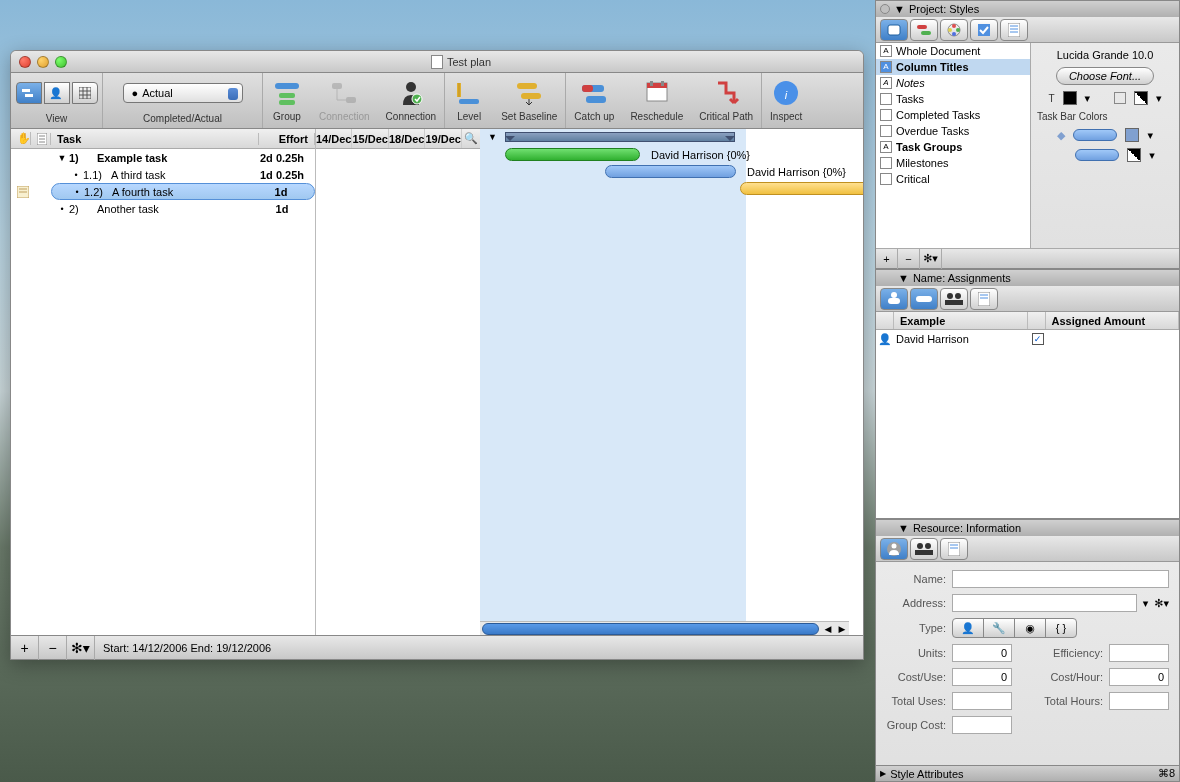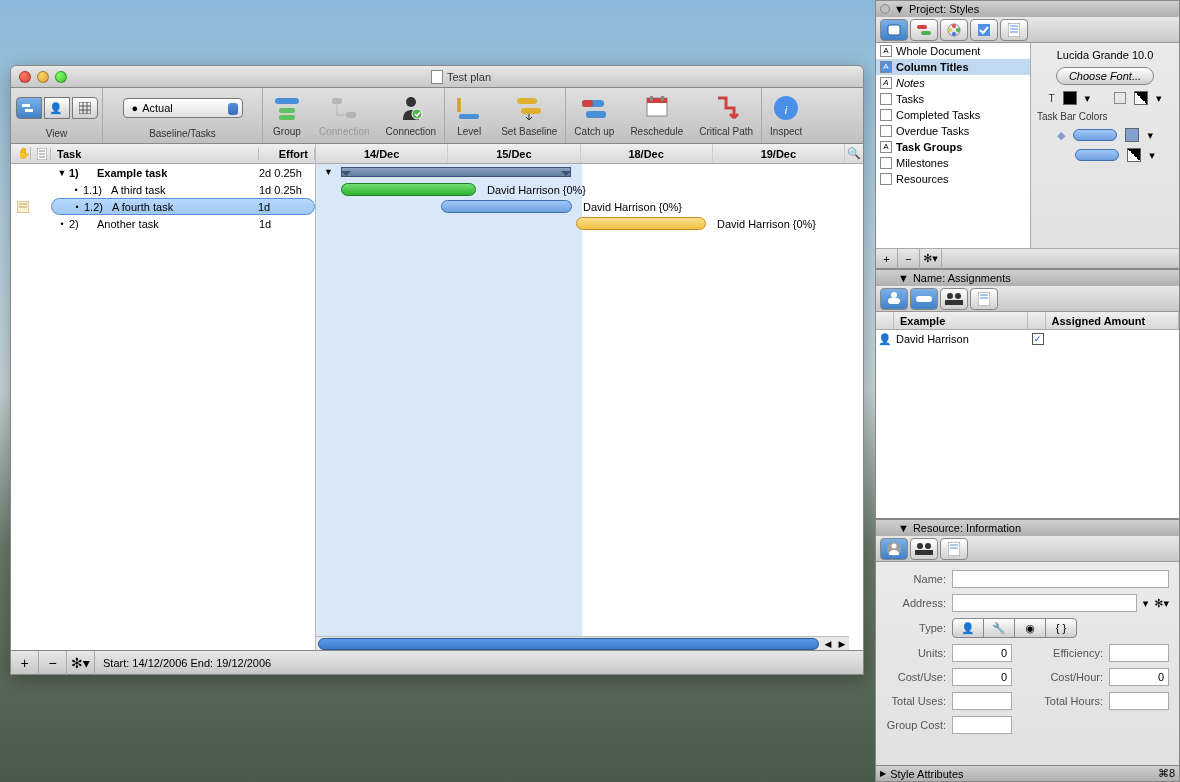--- a/index.html
+++ b/index.html
@@ -1,19 +1,19 @@
 <!DOCTYPE html>
 <html><head>
 <meta charset="utf-8">
 <style>
 * { box-sizing: border-box; margin: 0; padding: 0; font-family: "Lucida Grande", sans-serif; font-size: 11px; }
 body { background: linear-gradient(to bottom, #8ab8d8 0%, #b5d0de 30%, #c8d5d8 50%, #6a7a6a 70%, #4a5a4a 100%); width: 1180px; height: 782px; position: relative; overflow: hidden; }
 
 
-.main-window { position: absolute; left: 10px; top: 65px; width: 854px; height: 610px; background: #ececec; border: 1px solid #888; border-radius: 6px 6px 0 0; box-shadow: 0 5px 20px rgba(0,0,0,0.3); display: flex; flex-direction: column; }
+.main-window { position: absolute; left: 10px; top: 50px; width: 854px; height: 610px; background: #ececec; border: 1px solid #888; border-radius: 6px 6px 0 0; box-shadow: 0 5px 20px rgba(0,0,0,0.3); display: flex; flex-direction: column; }
 .titlebar { height: 22px; background: linear-gradient(to bottom, #e8e8e8, #c8c8c8); border-radius: 6px 6px 0 0; display: flex; align-items: center; padding: 0 8px; border-bottom: 1px solid #888; }
 .traffic-lights { display: flex; gap: 6px; }
 .tl { width: 12px; height: 12px; border-radius: 50%; border: 1px solid rgba(0,0,0,0.3); }
 .tl-red { background: radial-gradient(circle at 30% 30%, #ff7b6b, #e04030); }
 .tl-yel { background: radial-gradient(circle at 30% 30%, #ffd36b, #e0a030); }
 .tl-grn { background: radial-gradient(circle at 30% 30%, #7bff6b, #40c030); }
 .win-title { flex: 1; text-align: center; font-size: 12px; color: #333; display: flex; align-items: center; justify-content: center; gap: 4px; }
 .doc-icon { width: 12px; height: 14px; background: #fff; border: 1px solid #888; position: relative; }
 
 
@@ -41,26 +41,26 @@
 .th-task { flex: 1; font-weight: bold; }
 .th-effort { width: 56px; text-align: right; font-weight: bold; }
 .task-rows { flex:1; }
 .task-row { height: 17px; display: flex; align-items: center; padding-left: 4px; }
 .task-row.selected { background: linear-gradient(to bottom,#b8d8ff,#a0c8f0); border: 1px solid #5590d8; border-radius: 9px; }
 .tr-icon { width: 20px; display: flex; justify-content: center; }
 .tr-ind { width: 20px; }
 .tr-disc { width: 14px; display: flex; justify-content: center; font-size: 9px; }
 .tr-num { width: 28px; }
 .tr-name { flex: 1; }
-.tr-effort { width: 56px; text-align: left; padding-right: 10px; }
+.tr-effort { width: 56px; text-align: center; padding-right: 10px; font-weight: bold; }
 .bold { font-weight: bold; }
 .bullet::before { content: "•"; }
 
 
-.gantt { flex:1; display: flex; flex-direction: column; position: relative; }
+.gantt { flex:1; display: flex; flex-direction: row; position: relative; }
 .gantt-header { height: 20px; background: linear-gradient(to bottom,#f0f0f0,#d8d8d8); border-bottom: 1px solid #aaa; display: flex; }
 .gh-col { flex:1; text-align: center; border-right: 1px solid #ccc; line-height: 20px; font-weight: bold; }
 .gantt-body { flex:1; position: relative; background: #fff; }
 .weekday-bg { position: absolute; top:0; bottom:0; background: #d8e8f8; }
 .gantt-row { height: 17px; position: relative; }
 .bar { position: absolute; height: 13px; top: 2px; border-radius: 7px; border: 1px solid; }
 .bar-summary { background: linear-gradient(to bottom,#8aa0c0,#6080a0); border-color: #405070; height: 10px; border-radius: 0; top: 3px; }
 .bar-summary::before, .bar-summary::after { content:""; position: absolute; bottom:-5px; width:0; height:0; border:5px solid transparent; border-top-color:#405070; }
 .bar-summary::before { left:-1px; }
 .bar-summary::after { right:-1px; }
@@ -163,21 +163,21 @@
       </div>
       <div class="tb-label">View</div>
     </div>
     <div class="tb-section" style="width:160px">
       <div class="tb-icons">
         <div class="dropdown">
           <span style="margin-right:4px">●</span>
             <span>Actual</span>
         </div>
       </div>
-      <div class="tb-label">Baseline/Tasks</div>
+      <div class="tb-label">Completed/Actual</div>
     </div>
     <div class="tb-area" style="border-right:1px solid #aaa">
       <div class="tb-item">
         <div class="tb-item-icon">
             <svg width="28" height="24">
               <rect x="2" y="2" width="24" height="6" rx="3" fill="#4a90d8"></rect>
               <rect x="6" y="12" width="16" height="5" rx="2" fill="#60c060"></rect>
               <rect x="6" y="19" width="16" height="5" rx="2" fill="#60c060"></rect>
             </svg>
           </div>
@@ -451,21 +451,21 @@
         <div class="style-item">
             <span class="style-icon">A</span>
             <span class="bold">Task Groups</span>
           </div>
         <div class="style-item">
             <span class="style-icon"></span>
             <span>Milestones</span>
           </div>
         <div class="style-item">
             <span class="style-icon"></span>
-            <span>Resources</span>
+            <span>Critical</span>
           </div>
       </div>
       <div class="styles-props">
         <div class="font-label">Lucida Grande 10.0</div>
         <button class="aqua-btn">Choose Font...</button>
         <div class="color-row">
           <span class="lbl">T</span>
             <span class="cswatch" style="background:#000"></span>
             <span>▾</span>
           <span style="width:8px"></span>

